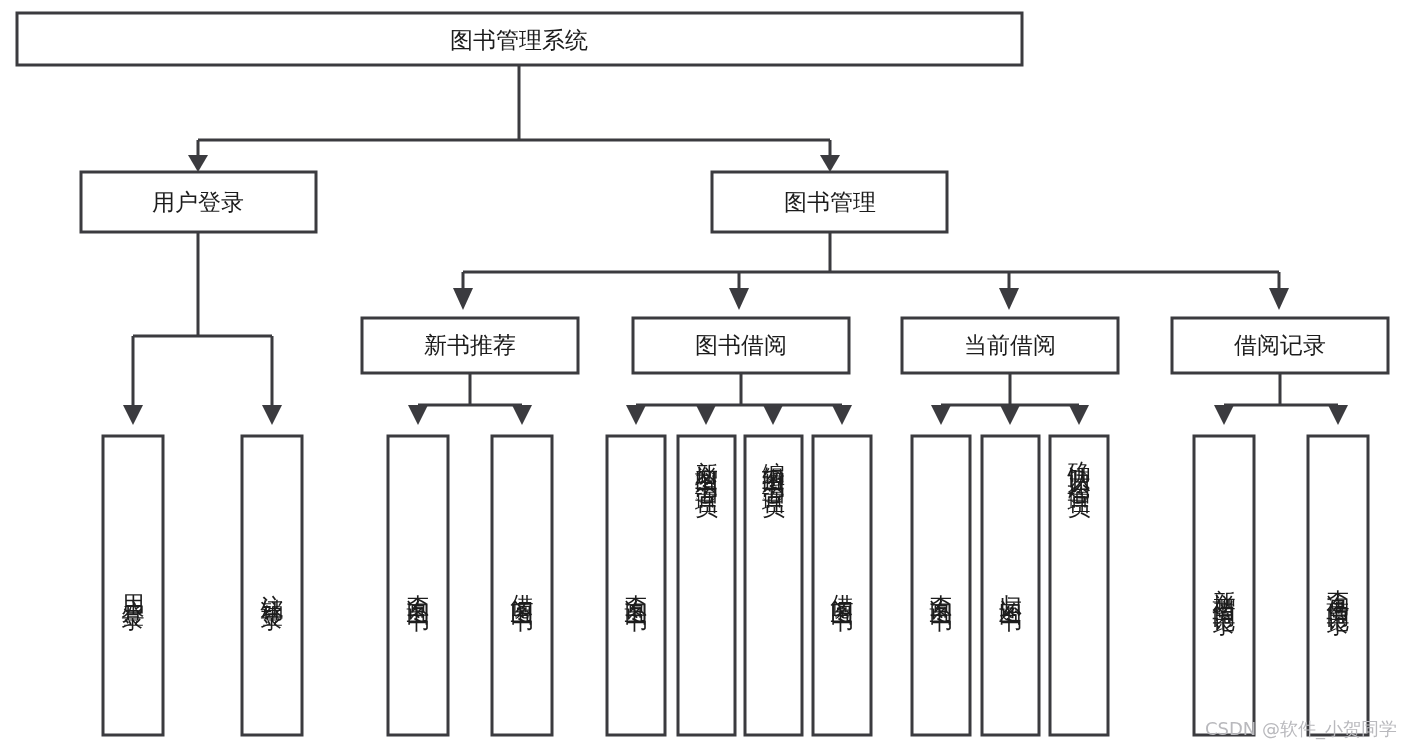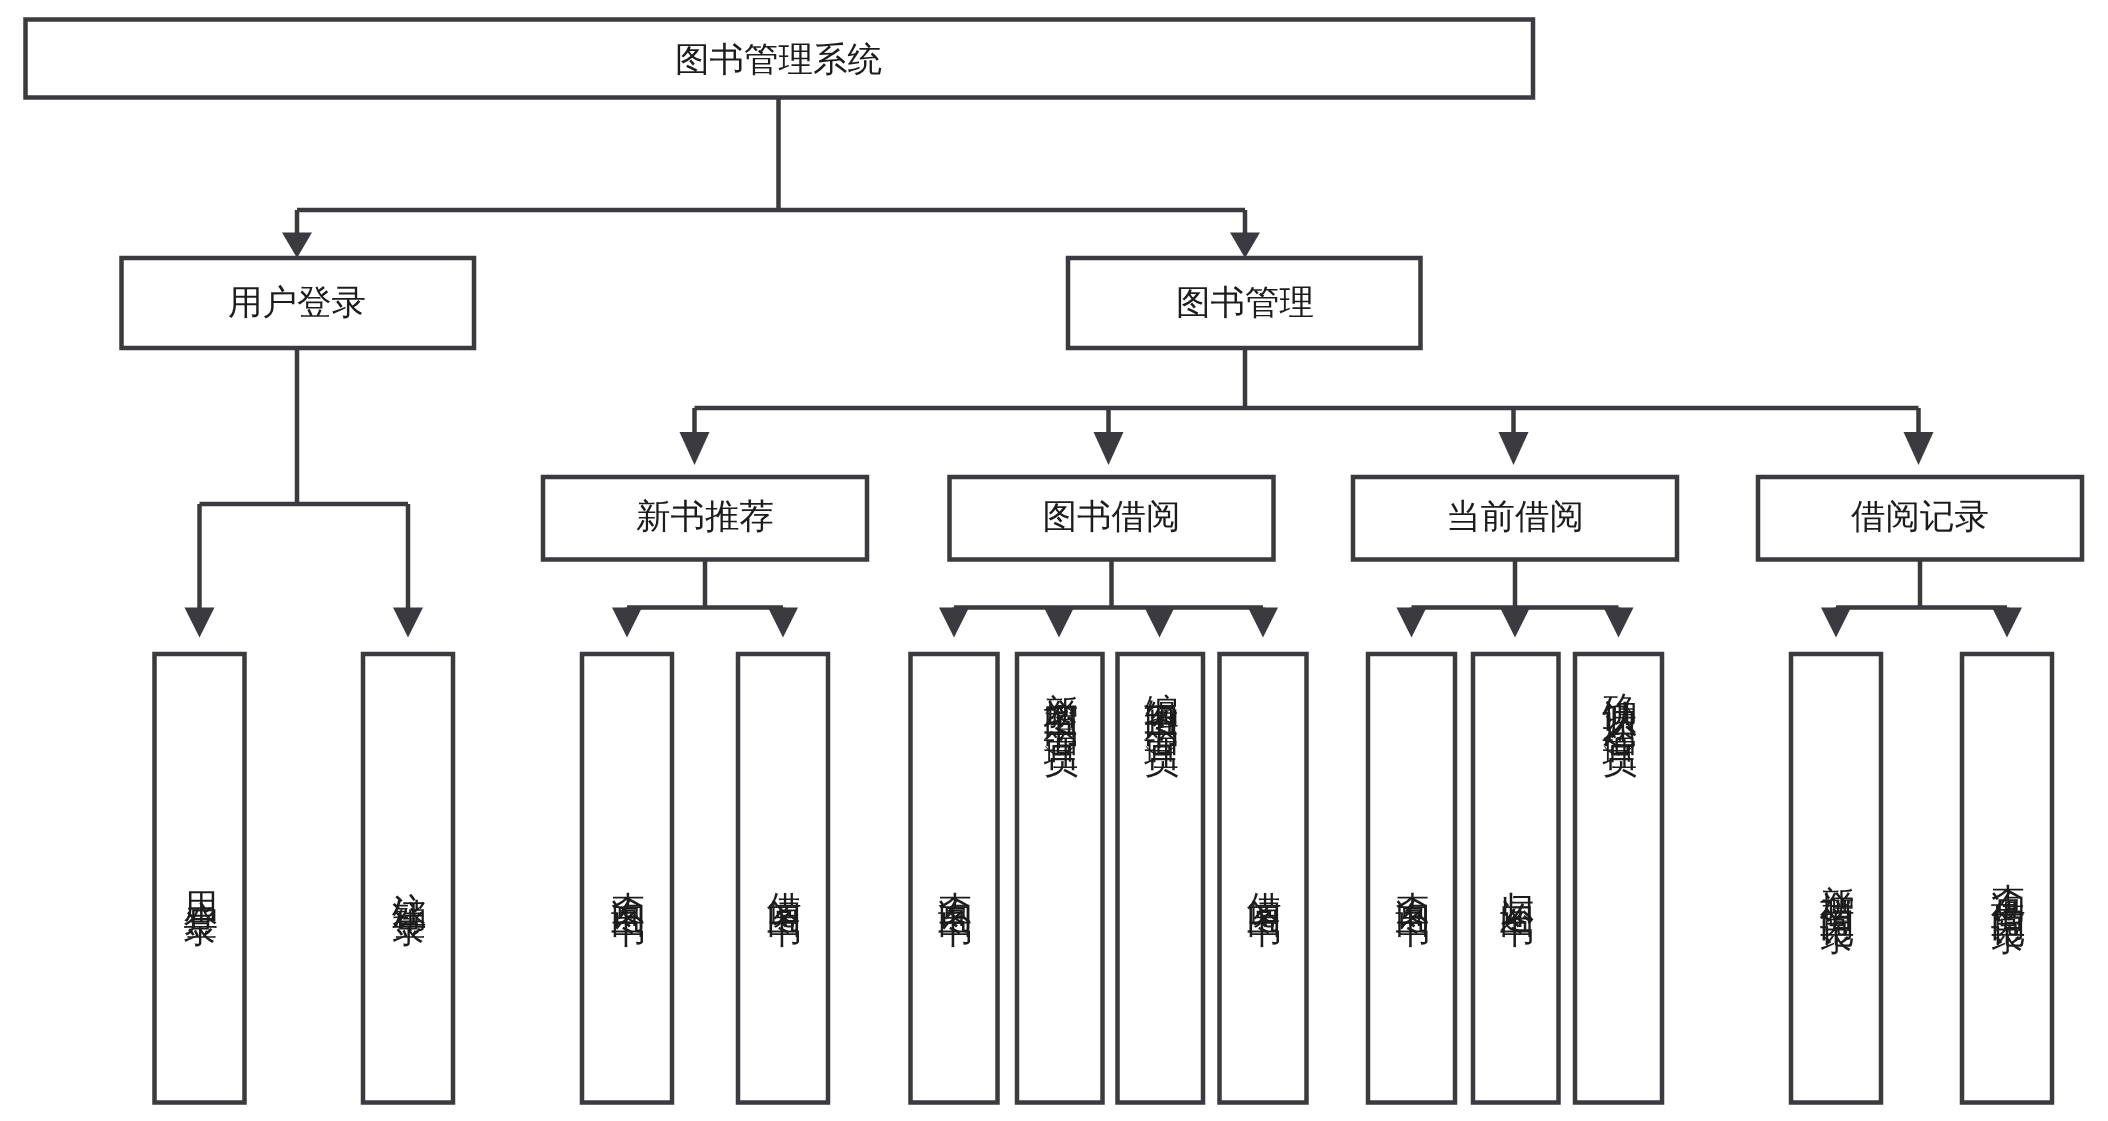--- a/index.html
+++ b/index.html
@@ -193,13 +193,14 @@
     <span class="vlabel">确认归还（管理员）</span>
   </div>
 
   <div class="vlabel-wrap" style="left:1194px; top:436px; width:60px; height:299px; align-items:center;">
     <span class="vlabel">新增借阅记录</span>
   </div>
   <div class="vlabel-wrap" style="left:1308px; top:436px; width:60px; height:299px; align-items:center;">
     <span class="vlabel">查询借阅记录</span>
   </div>
 
+  <div class="watermark">CSDN @软件_小贺同学</div>
 </div>
 
 </body></html>

